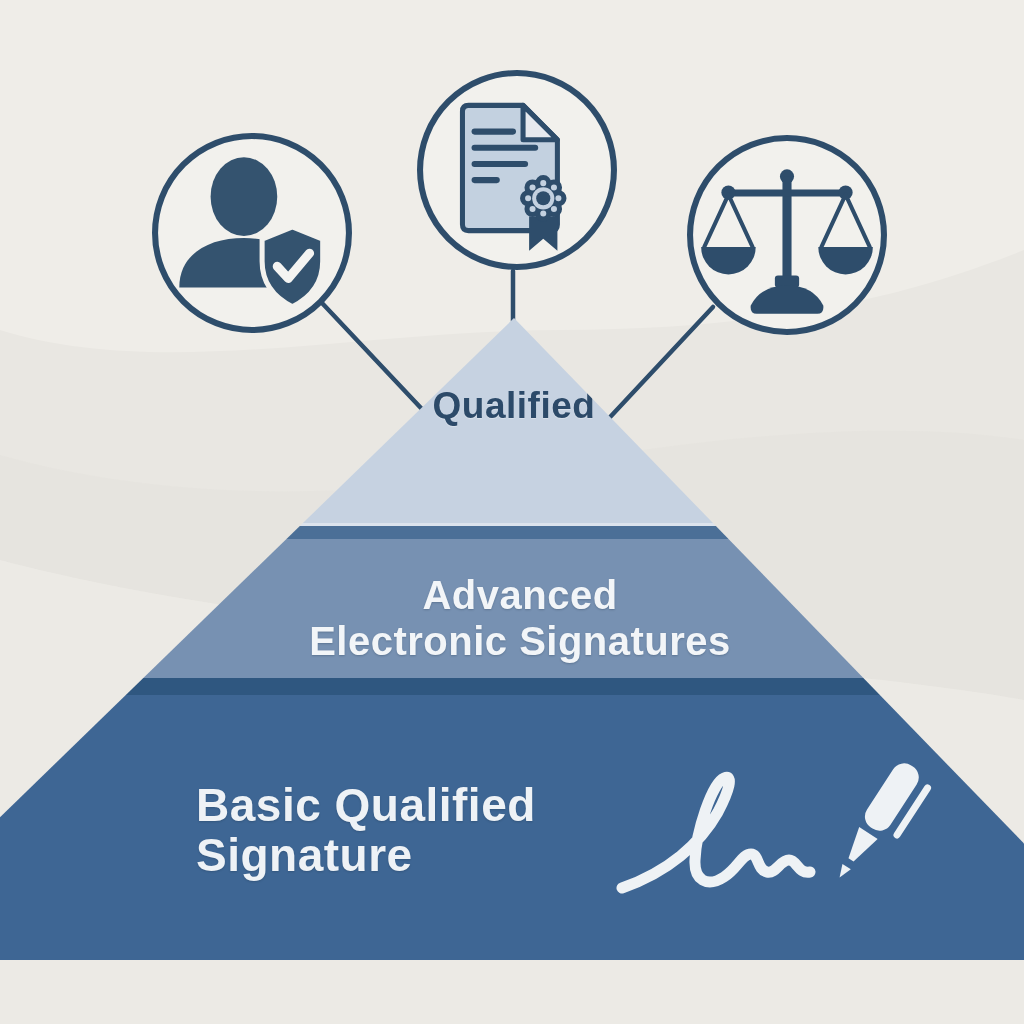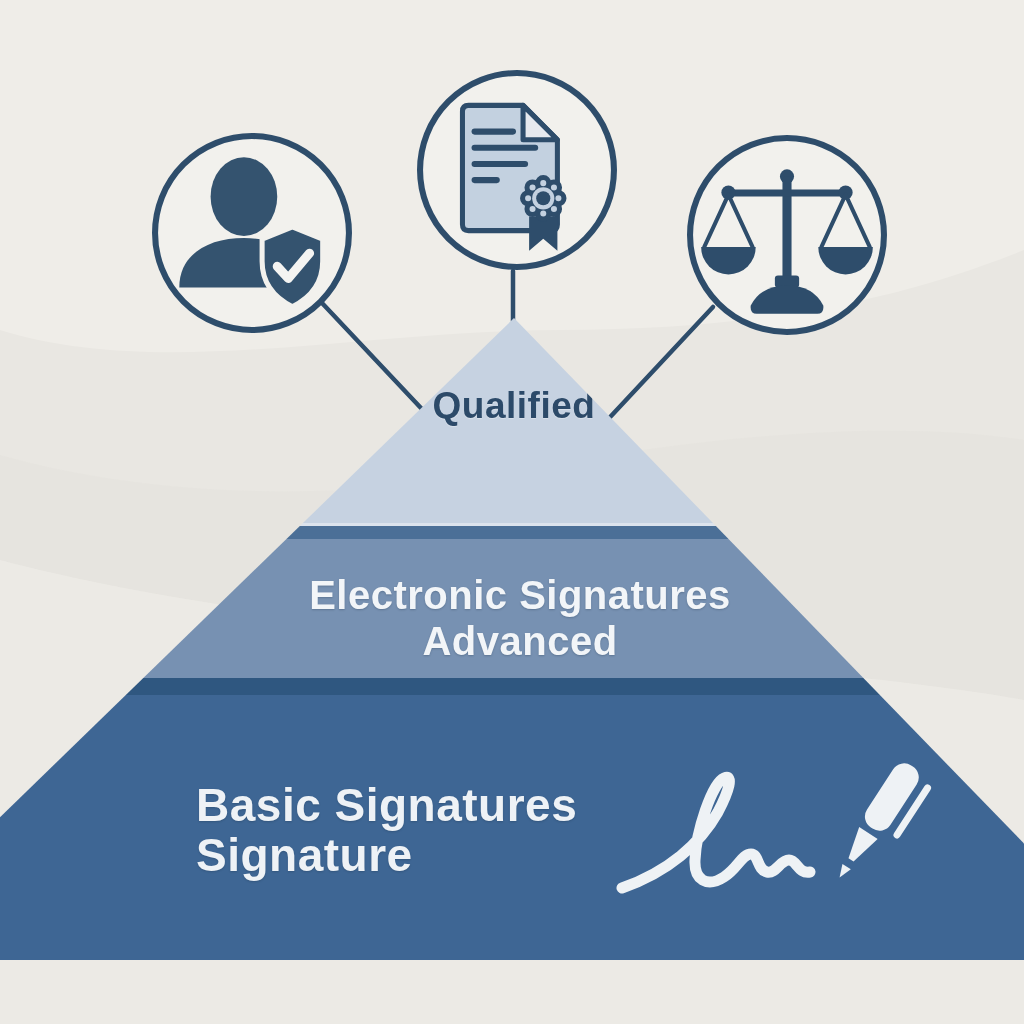--- a/index.html
+++ b/index.html
@@ -120,26 +120,26 @@
   <div class="stripe band1"></div>
   <div class="stripe tier2"></div>
   <div class="stripe band2"></div>
   <div class="stripe tier3"></div>
 
   <p class="tier-label label-qes">
     <span class="tline">Qualified</span>
   </p>
 
   <p class="tier-label label-advanced">
+    <span class="tline">Advanced</span>
     <span class="tline">Electronic Signatures</span>
-    <span class="tline">Advanced</span>
   </p>
 
   <p class="tier-label label-basic">
-    <span class="tline">Basic Signatures</span>
+    <span class="tline">Basic Qualified</span>
     <span class="tline">Signature</span>
   </p>
 
   <svg class="signature" width="330" height="150" viewBox="0 0 330 150" aria-hidden="true">
     <path fill="none" stroke="#eef2f5" stroke-width="11" stroke-linecap="round" stroke-linejoin="round" d="M10,130 C56,114 88,86 106,54 C117,33 122,16 112,20 C100,25 84,74 83,102 C82,122 95,130 112,119 C126,110 130,96 139,96 C147,96 145,112 155,114 C164,116 168,102 177,102 C185,102 186,116 198,114"></path>
     <g transform="translate(300,8) rotate(33)" fill="#eef2f5">
       <rect x="-14" y="0" width="28" height="74" rx="13"></rect>
       <polygon points="-11,80 11,80 3,112 -3,112"></polygon>
       <polygon points="-5,120 5,120 0,133"></polygon>
       <line x1="25" y1="10" x2="25" y2="66" stroke="#eef2f5" stroke-width="7" stroke-linecap="round"></line>

